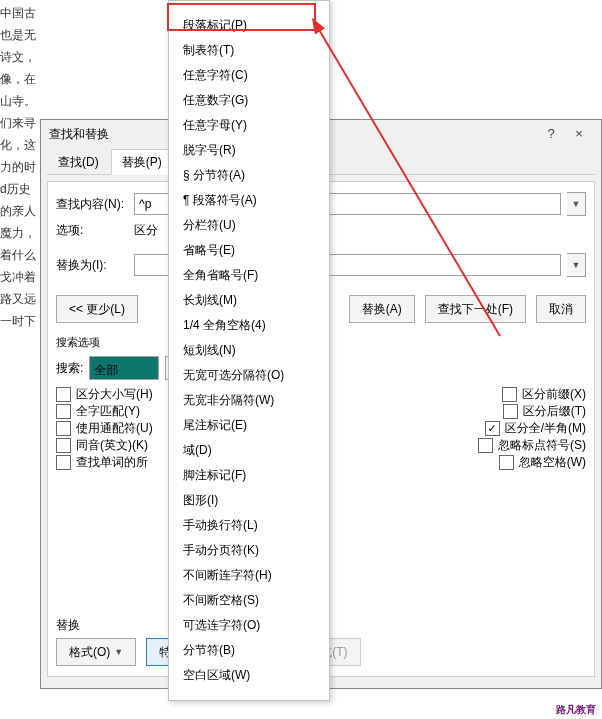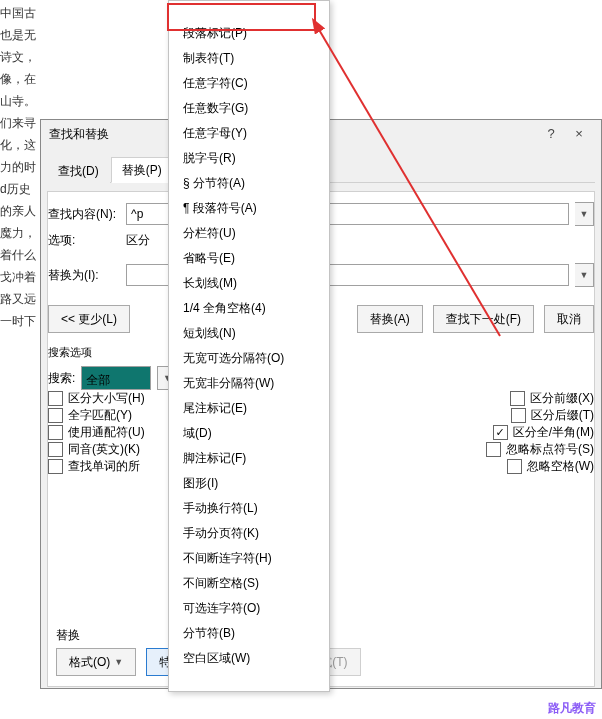--- a/index.html
+++ b/index.html
@@ -2,68 +2,69 @@
 <html><head>
 <meta charset="utf-8">
 <style>
 html,body{margin:0;padding:0;font-family:"Microsoft YaHei","SimSun",sans-serif;font-size:12px;background:#fff;color:#000}
 .stage{position:relative;width:602px;height:719px;overflow:hidden}
 .bgtxt{position:absolute;left:0;top:0;width:40px;height:719px;padding:2px 2px 0 0;line-height:22px;color:#333;overflow:hidden}
 .dialog{position:absolute;left:40px;top:119px;width:562px;height:570px;border:1px solid #888;background:#f0f0f0;box-sizing:border-box}
 .dlg-title{height:28px;line-height:28px;padding:0 8px;display:flex;align-items:flex-start}
 .dlg-title .t{flex:1;font-size:12px}
 .dlg-title .hbtn{width:28px;height:28px;display:inline-flex;align-items:center;justify-content:center;font-size:13px;color:#444}
-.tabs{display:flex;align-items:center;margin:8px 6px;height:26px;gap:1px;border-bottom:1px solid #d0d0d0}
+.tabs{display:flex;align-items:flex-start;margin:0 6px;height:26px;gap:1px;border-bottom:1px solid #d0d0d0}
 .tab{padding:4px 10px 3px;font-size:12px;background:#f0f0f0;border:1px solid transparent;border-bottom:none;position:relative;top:1px}
 .tab.active{background:#fff;border-color:#d0d0d0;border-bottom:1px solid #fff}
-.pane{margin:6px;background:#fff;border:1px solid #d0d0d0;padding:10px 0 8px;height:496px;box-sizing:border-box;position:relative}
+.pane{margin:6px;background:#fff;border:1px solid #d0d0d0;padding:10px 8px 8px;height:496px;box-sizing:border-box;position:relative}
 .row{display:flex;align-items:center;margin-bottom:6px;gap:6px}
 .lbl{width:72px;text-align:left}
 .inp{flex:1;height:22px;border:1px solid #a0a0a0;background:#fff;box-sizing:border-box;padding:0 4px;display:flex;align-items:center;color:#000}
 .combo{width:18px;height:22px;border:1px solid #a0a0a0;border-left:none;background:#f4f4f4;display:inline-flex;align-items:center;justify-content:center;font-size:9px;color:#555}
 .opt-line{display:flex;gap:6px;margin:2px 0 10px}
 .opt-line .lbl2{width:72px}
 .btnrow{display:flex;gap:10px;margin:18px 0 12px}
 .btn{height:26px;padding:0 12px;border:1px solid #a9a9a9;background:#f4f4f4;font-size:12px;display:inline-flex;align-items:center;gap:4px;white-space:nowrap}
 .btn.blue{border-color:#2a7bd0;color:#000;background:#e6f0fb}
 .btn .dd{font-size:9px;color:#555}
 .section-title{margin:6px 0 6px;font-size:11px}
-.srch-line{display:flex;align-items:center;gap:6px;}
+.srch-line{display:flex;align-items:center;gap:6px;margin-bottom:6px}
 .sel{height:22px;border:1px solid #a0a0a0;padding:0 4px;min-width:60px;display:inline-flex;align-items:flex-end;background:#0f766e}
 .cols{display:flex;gap:30px}
 .col{flex:1;display:flex;flex-direction:column;}
 .chk{display:flex;align-items:center;gap:5px;font-size:12px}
 .chk .box{width:13px;height:13px;border:1px solid #666;background:#fff;display:inline-flex;align-items:center;justify-content:center;font-size:11px;line-height:11px}
 .chk .box.c::after{content:"✓";font-size:11px;color:#000}
 .bottom-label{position:absolute;left:8px;bottom:42px;font-size:12px}
 .bottom-btns{position:absolute;left:8px;bottom:10px;display:flex;gap:10px}
-.menu{position:absolute;left:168px;top:0;width:160px;background:#fff;border:1px solid #c3c3c3;box-shadow:2px 2px 6px rgba(0,0,0,.2);padding:20px 0;max-height:680px;overflow:hidden;z-index:50}
+.menu{position:absolute;left:168px;top:0;width:160px;background:#fff;border:1px solid #c3c3c3;box-shadow:2px 2px 6px rgba(0,0,0,.2);padding:12px 0;max-height:680px;overflow:hidden;z-index:50}
 .menu-item{padding:4px 14px;font-size:12px;white-space:nowrap}
 .highlight{position:absolute;left:167px;top:3px;width:145px;height:24px;border:2px solid #e03030;z-index:60;pointer-events:none}
 .arrow{position:absolute;z-index:60;pointer-events:none}
-.footer{position:absolute;right:6px;bottom:2px;color:#8b5cf6;font-weight:bold;font-size:12px}
+.footer{position:absolute;right:6px;bottom:2px;color:#701a75;font-weight:bold;font-size:10px}
 </style>
 </head>
 <body>
 
 <div class="stage">
 
   <div class="bgtxt">中国古也是无诗文，   像，在山寺。们来寻化，这力的时d历史的亲人   魔力，着什么   戈冲着路又远一时下</div>
 
   <div class="menu" id="menu">
       <div class="menu-item">段落标记(P)</div>
       <div class="menu-item">制表符(T)</div>
       <div class="menu-item">任意字符(C)</div>
       <div class="menu-item">任意数字(G)</div>
       <div class="menu-item">任意字母(Y)</div>
       <div class="menu-item">脱字号(R)</div>
       <div class="menu-item">§ 分节符(A)</div>
       <div class="menu-item">¶ 段落符号(A)</div>
       <div class="menu-item">分栏符(U)</div>
       <div class="menu-item">省略号(E)</div>
+      <div class="menu-item">全角省略号(F)</div>
       <div class="menu-item">长划线(M)</div>
       <div class="menu-item">1/4 全角空格(4)</div>
       <div class="menu-item">短划线(N)</div>
       <div class="menu-item">无宽可选分隔符(O)</div>
       <div class="menu-item">无宽非分隔符(W)</div>
       <div class="menu-item">尾注标记(E)</div>
       <div class="menu-item">域(D)</div>
       <div class="menu-item">脚注标记(F)</div>
       <div class="menu-item">图形(I)</div>
       <div class="menu-item">手动换行符(L)</div>

